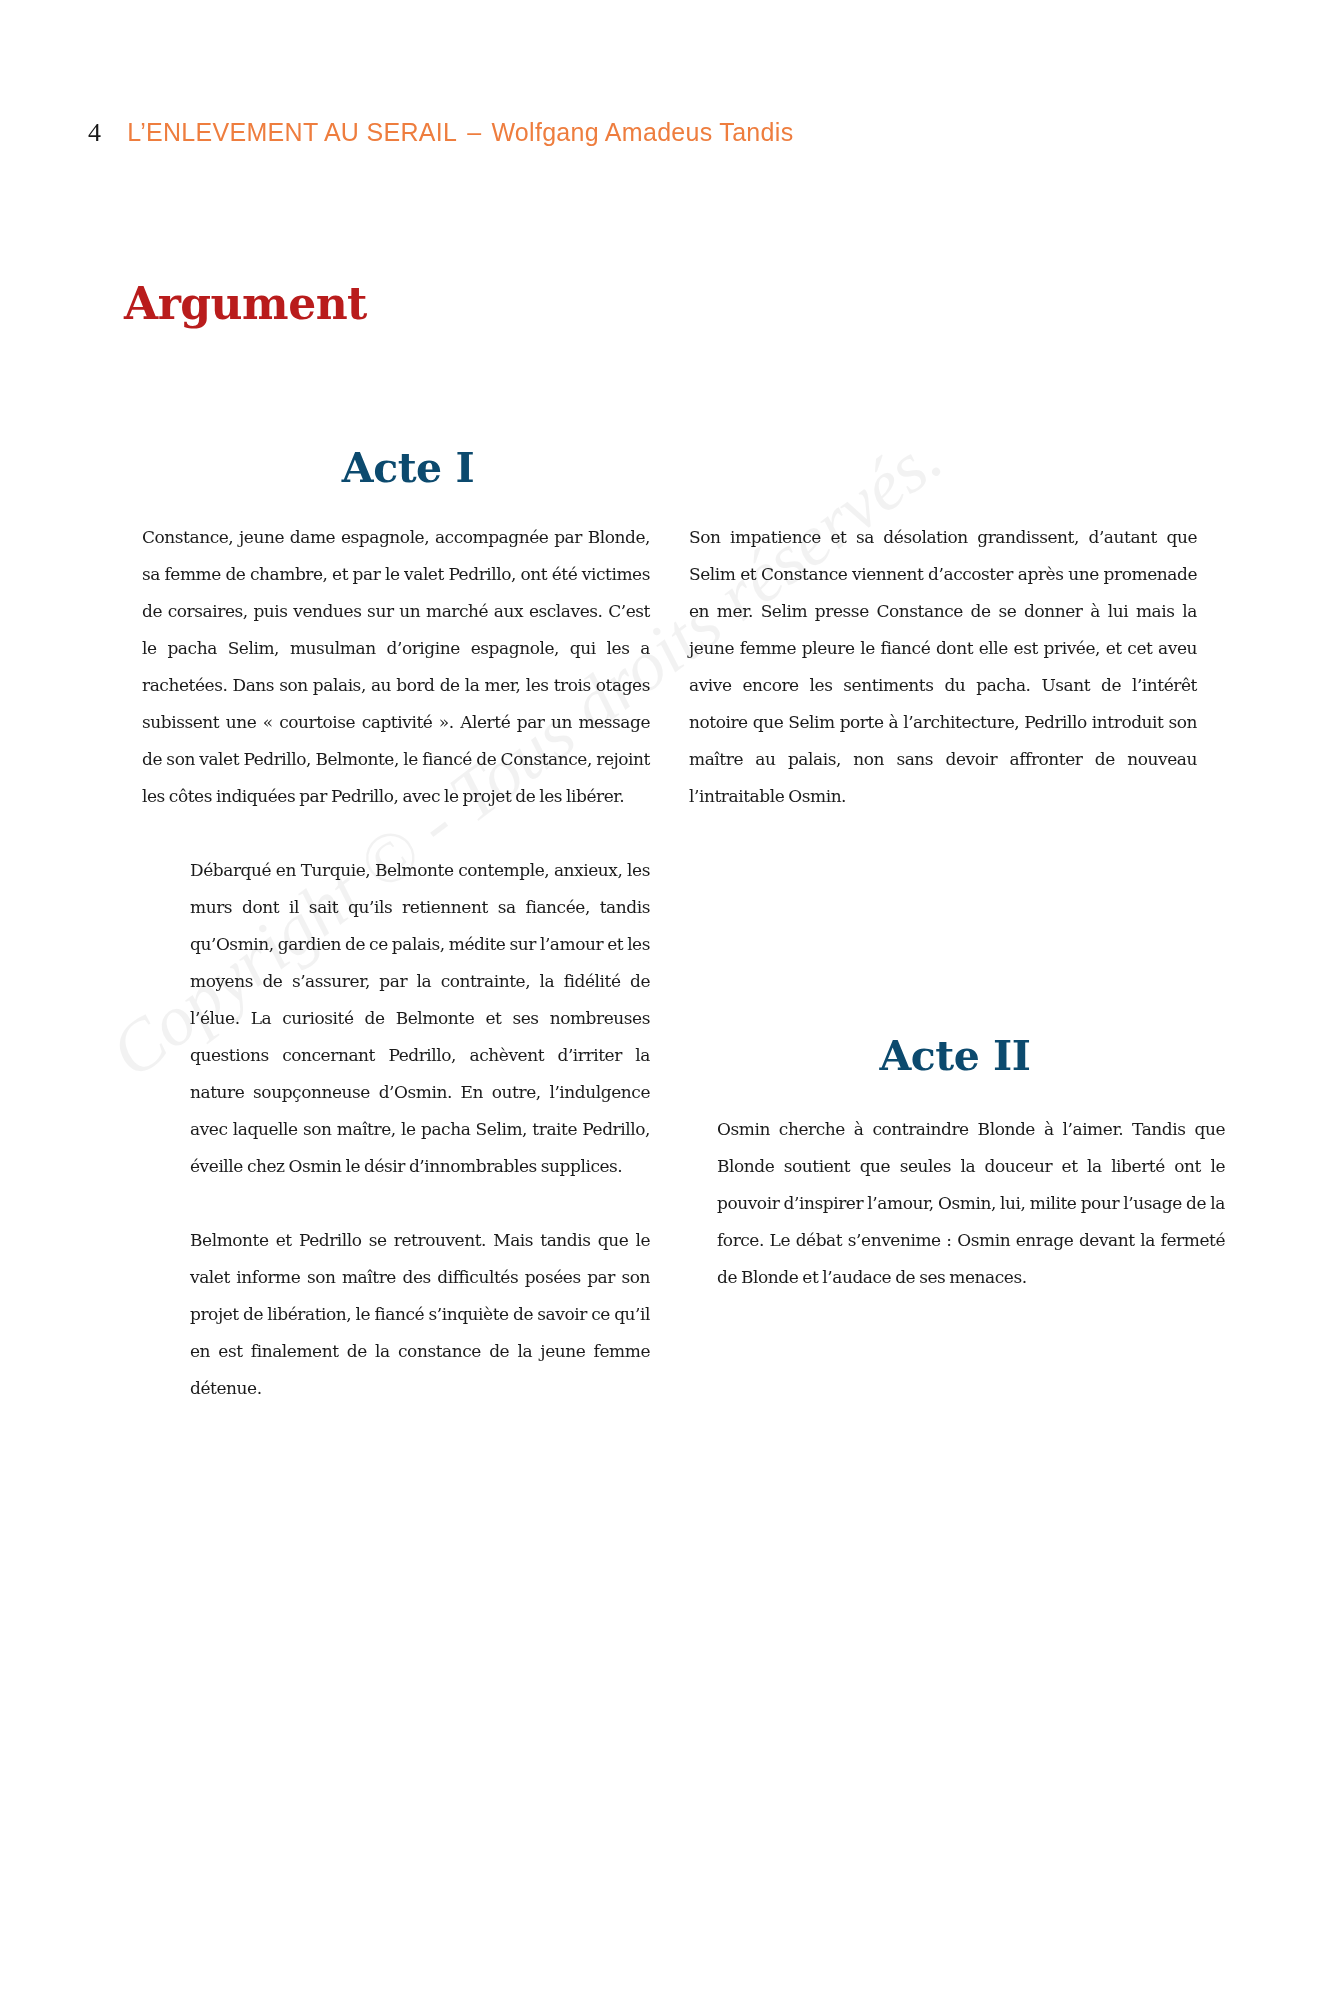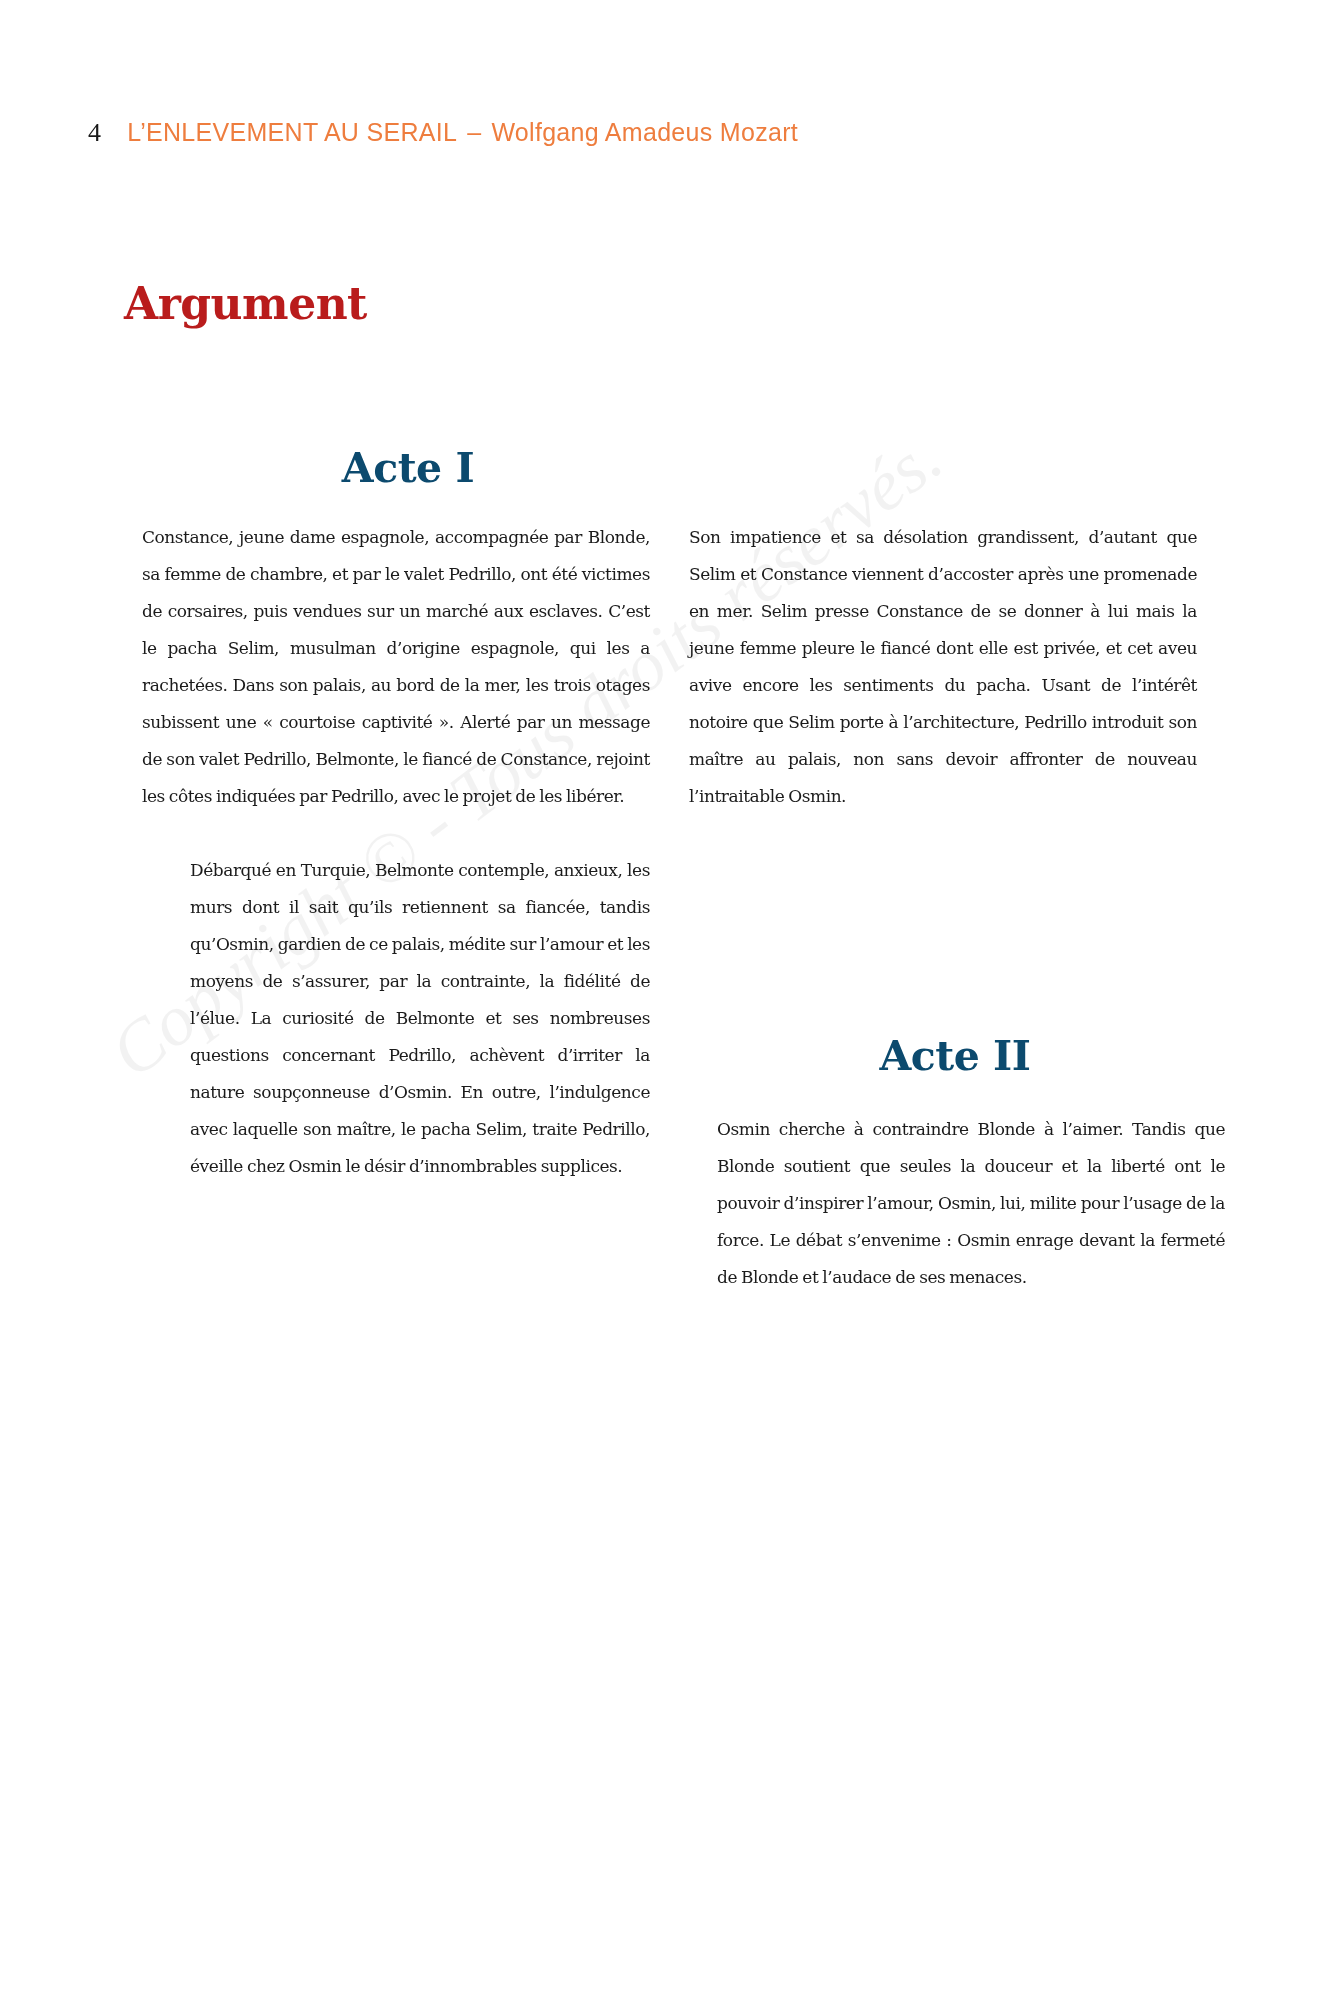--- a/index.html
+++ b/index.html
@@ -46,28 +46,29 @@
       font-family: "Liberation Serif", serif; font-style: italic;
       font-size: 72px; color: rgba(0,0,0,0.05);
       transform: rotate(-37deg); transform-origin: left center;
       white-space: nowrap; pointer-events: none;
     }
   </style>
 </head>
 <body>
 
 <div class="running-head">
-  <span class="page-num">4</span><span class="book-title">L’ENLEVEMENT AU SERAIL</span><span class="dash">–</span><span>Wolfgang Amadeus Mozart</span>
+  <span class="page-num">4</span><span class="book-title">L’ENLEVEMENT AU SERAIL</span><span class="dash">–</span><span>Wolfgang Amadeus Tandis</span>
 </div>
 
 <h1 class="main-title">Argument</h1>
 
 <div class="col col-left">
   <p class="p-left-1">Constance, jeune dame espagnole, accompagnée par Blonde, sa femme de chambre, et par le valet Pedrillo, ont été victimes de corsaires, puis vendues sur un marché aux esclaves. C’est le pacha Selim, musulman d’origine espagnole, qui les a rachetées. Dans son palais, au bord de la mer, les trois otages subissent une « courtoise captivité ». Alerté par un message de son valet Pedrillo, Belmonte, le fiancé de Constance, rejoint les côtes indiquées par Pedrillo, avec le projet de les libérer.</p>
   <p>Débarqué en Turquie, Belmonte contemple, anxieux, les murs dont il sait qu’ils retiennent sa fiancée, tandis qu’Osmin, gardien de ce palais, médite sur l’amour et les moyens de s’assurer, par la contrainte, la fidélité de l’élue. La curiosité de Belmonte et ses nombreuses questions concernant Pedrillo, achèvent d’irriter la nature soupçonneuse d’Osmin. En outre, l’indulgence avec laquelle son maître, le pacha Selim, traite Pedrillo, éveille chez Osmin le désir d’innombrables supplices.</p>
+  <p>Belmonte et Pedrillo se retrouvent. Mais tandis que le valet informe son maître des difficultés posées par son projet de libération, le fiancé s’inquiète de savoir ce qu’il en est finalement de la constance de la jeune femme détenue.</p>
 </div>
 <h2 class="act-heading act1">Acte I</h2>
 
 <div class="col col-right">
   <p>Son impatience et sa désolation grandissent, d’autant que Selim et Constance viennent d’accoster après une promenade en mer. Selim presse Constance de se donner à lui mais la jeune femme pleure le fiancé dont elle est privée, et cet aveu avive encore les sentiments du pacha. Usant de l’intérêt notoire que Selim porte à l’architecture, Pedrillo introduit son maître au palais, non sans devoir affronter de nouveau l’intraitable Osmin.</p>
 </div>
 
 <h2 class="act-heading act2">Acte II</h2>
 
 <div class="col acte2-block">

